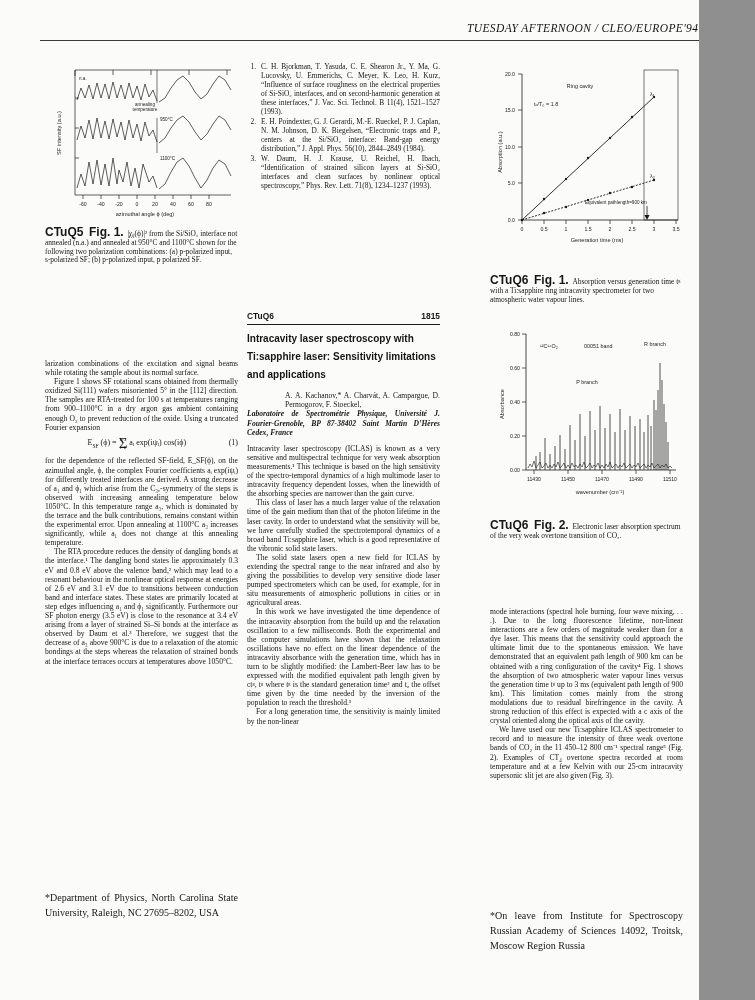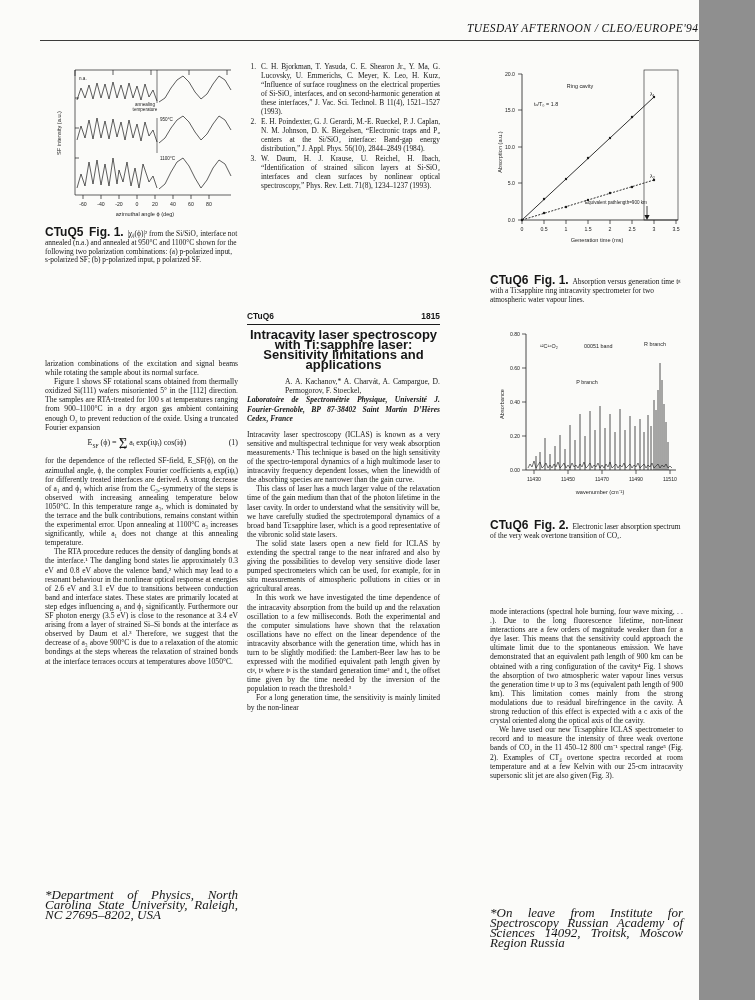--- a/index.html
+++ b/index.html
@@ -18,25 +18,25 @@
       white-space:nowrap;transform:rotate(90deg);transform-origin:left top;position:absolute;left:20px;top:6px;letter-spacing:.3px;}
 
   
   .col{position:absolute;width:193px;font-size:7.6px;line-height:9.1px;text-align:justify;color:#161616;}
   .col1{left:45px;}
   .col2{left:247px;}
   .col3{left:490px;}
 
   p{margin:0;text-indent:9px;}
   p.noind{text-indent:0;}
-  .fnote{font-style:italic;font-size:13px;line-height:10px;text-indent:0;}
+  .fnote{font-size:10px;line-height:15px;text-indent:0;}
   .caption{font-size:7.4px;line-height:8.8px;text-indent:0;text-align:left;}
   .caption b{font-family:"Liberation Sans",sans-serif;font-size:12px;}
   .hdrid{font-family:"Liberation Sans",sans-serif;font-weight:bold;font-size:8.4px;display:flex;justify-content:space-between;}
-  .abstitle{font-family:"Liberation Sans",sans-serif;font-weight:bold;font-size:13px;line-height:10px;text-indent:0;text-align:center;}
+  .abstitle{font-family:"Liberation Sans",sans-serif;font-weight:bold;font-size:10px;line-height:18px;text-indent:0;text-align:left;}
   .authors{text-indent:0;margin-left:38px;}
   .affil{font-style:italic;text-indent:0;font-weight:bold;}
   .rule{height:1.2px;background:#1b1b1b;margin:3px 0 5px;}
   .refs{font-size:7.4px;line-height:9px;}
   .refitem{display:flex;gap:5px;text-align:justify;margin-bottom:1px;}
   .refnum{width:9px;flex:none;text-align:right;}
   sub,sup{font-size:68%;}
   .eq{text-align:center;text-indent:0;margin:6px 0 6px;font-size:8px;}
   .eq .sum{font-size:15px;vertical-align:-3px;display:inline-block;position:relative;}
   .eq .lim{position:absolute;left:50%;transform:translateX(-50%);font-size:4.6px;}

